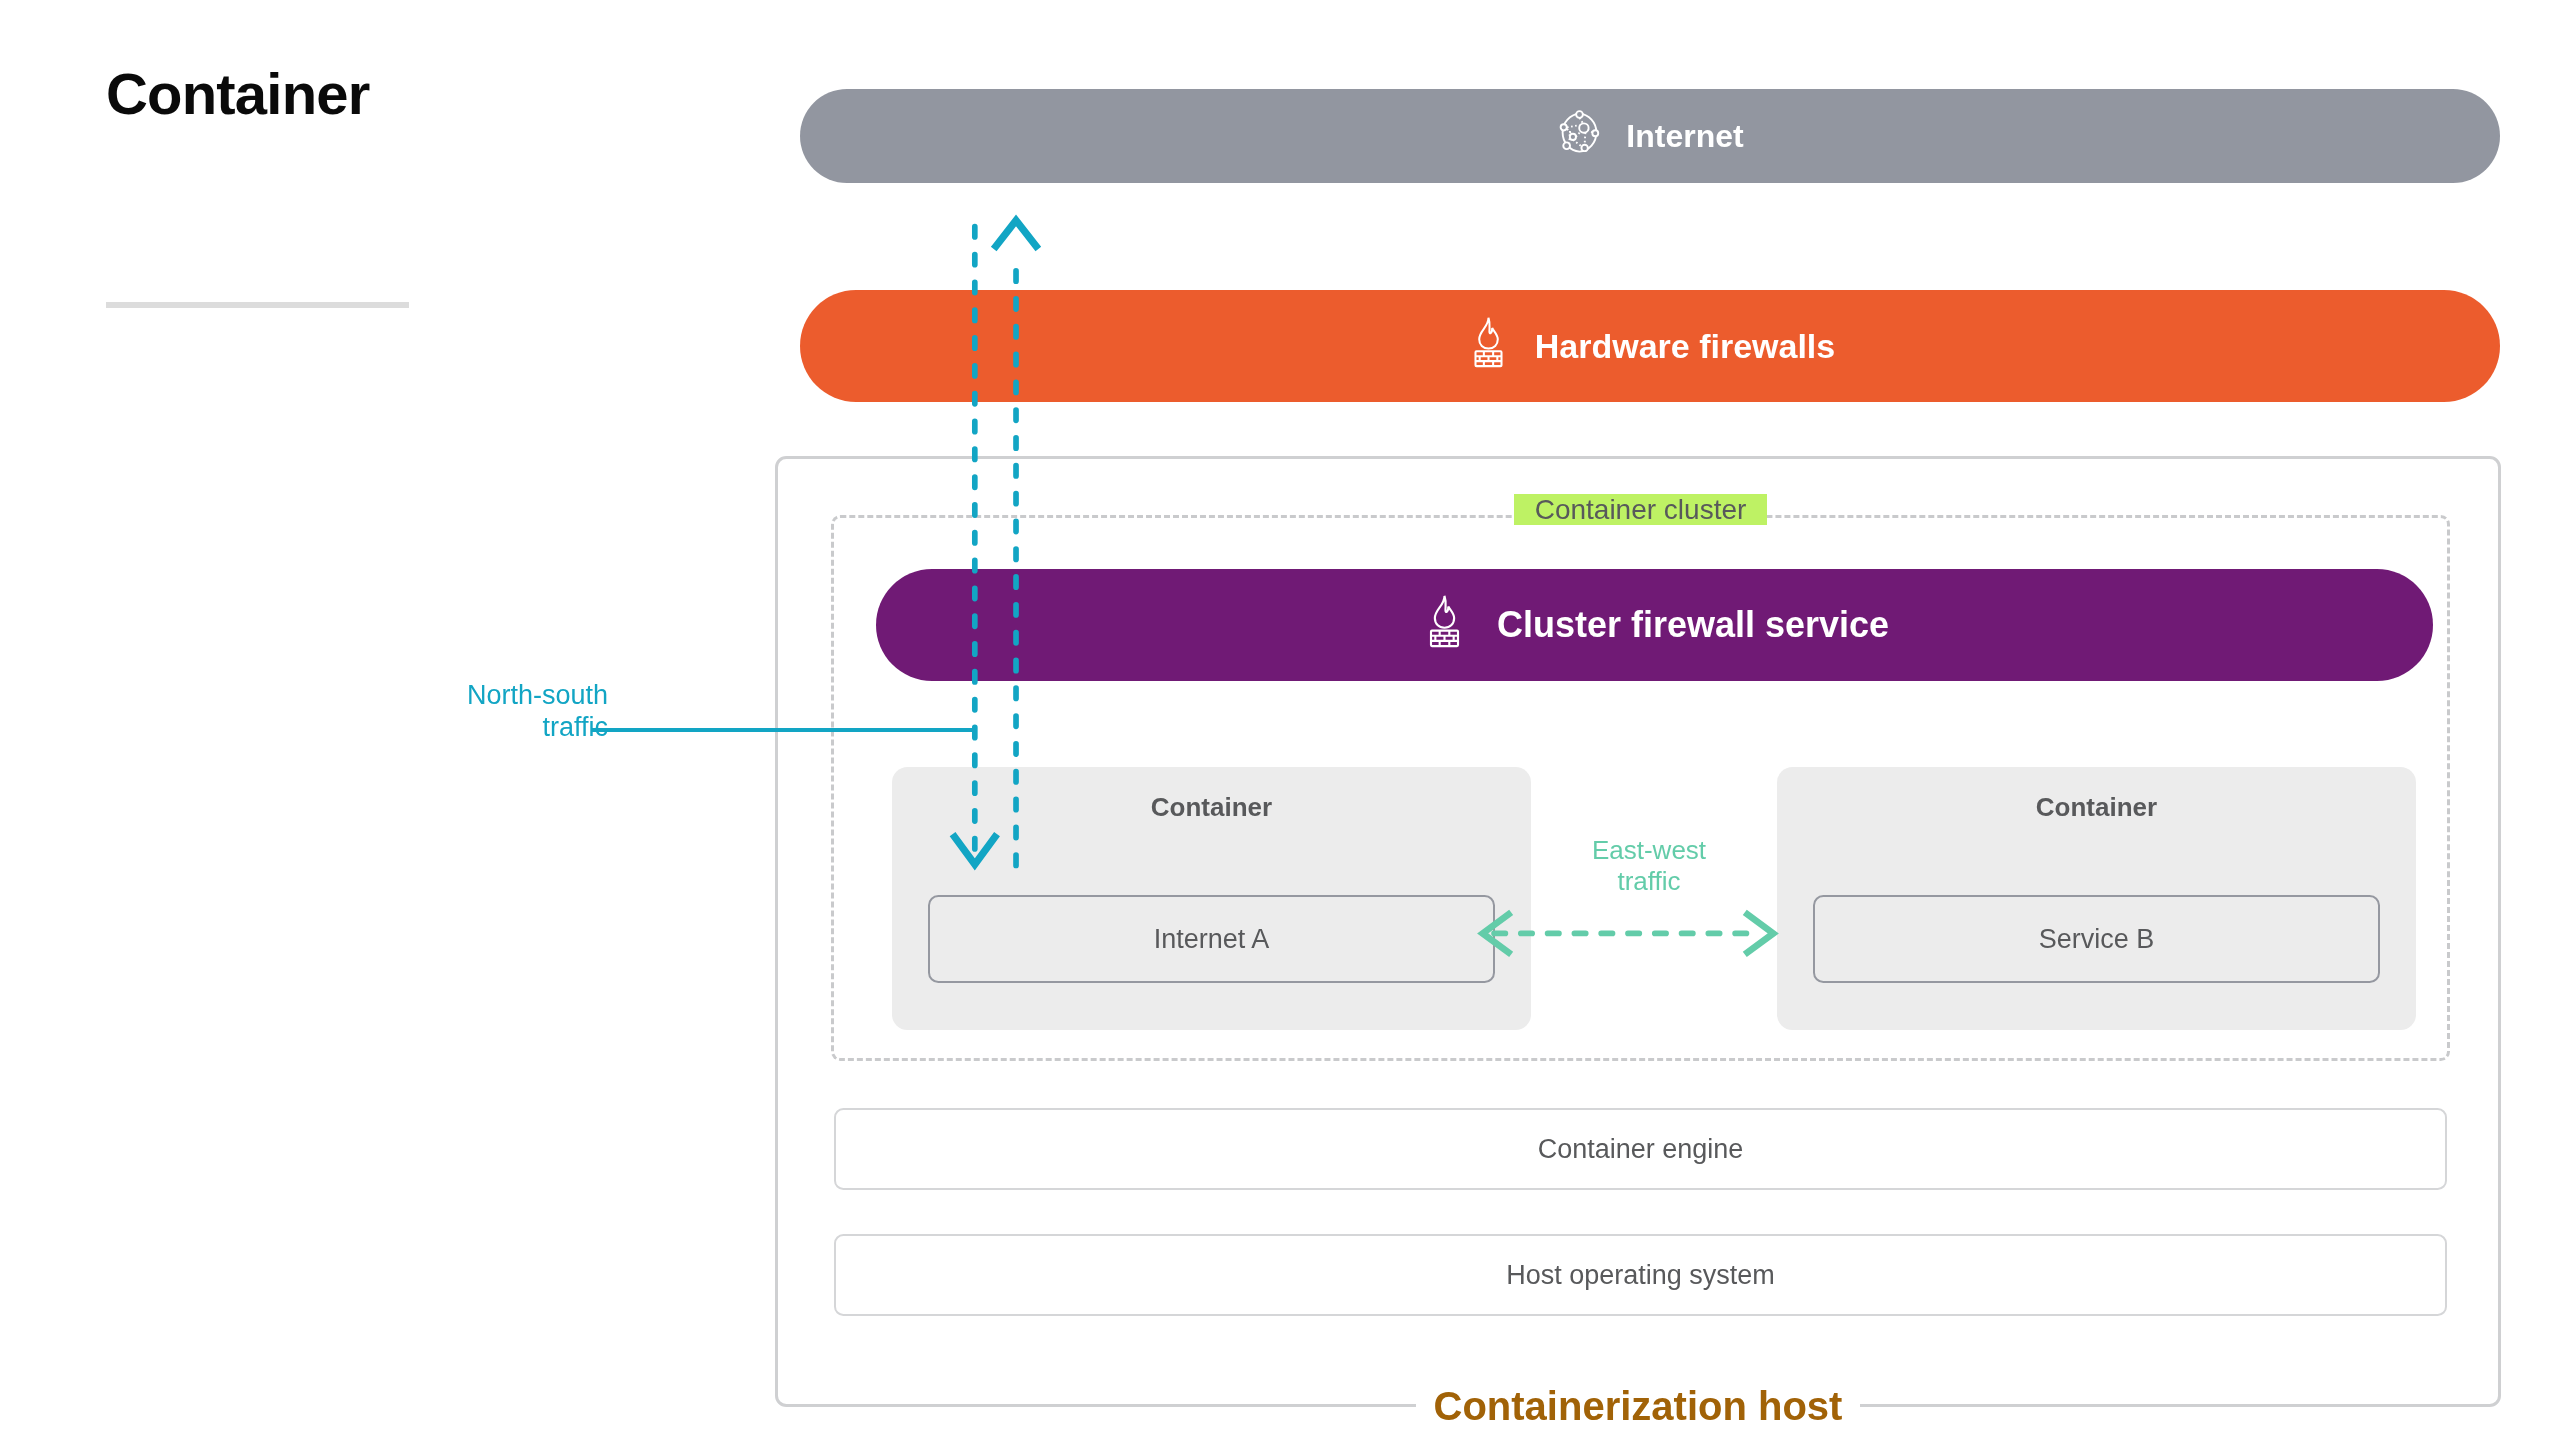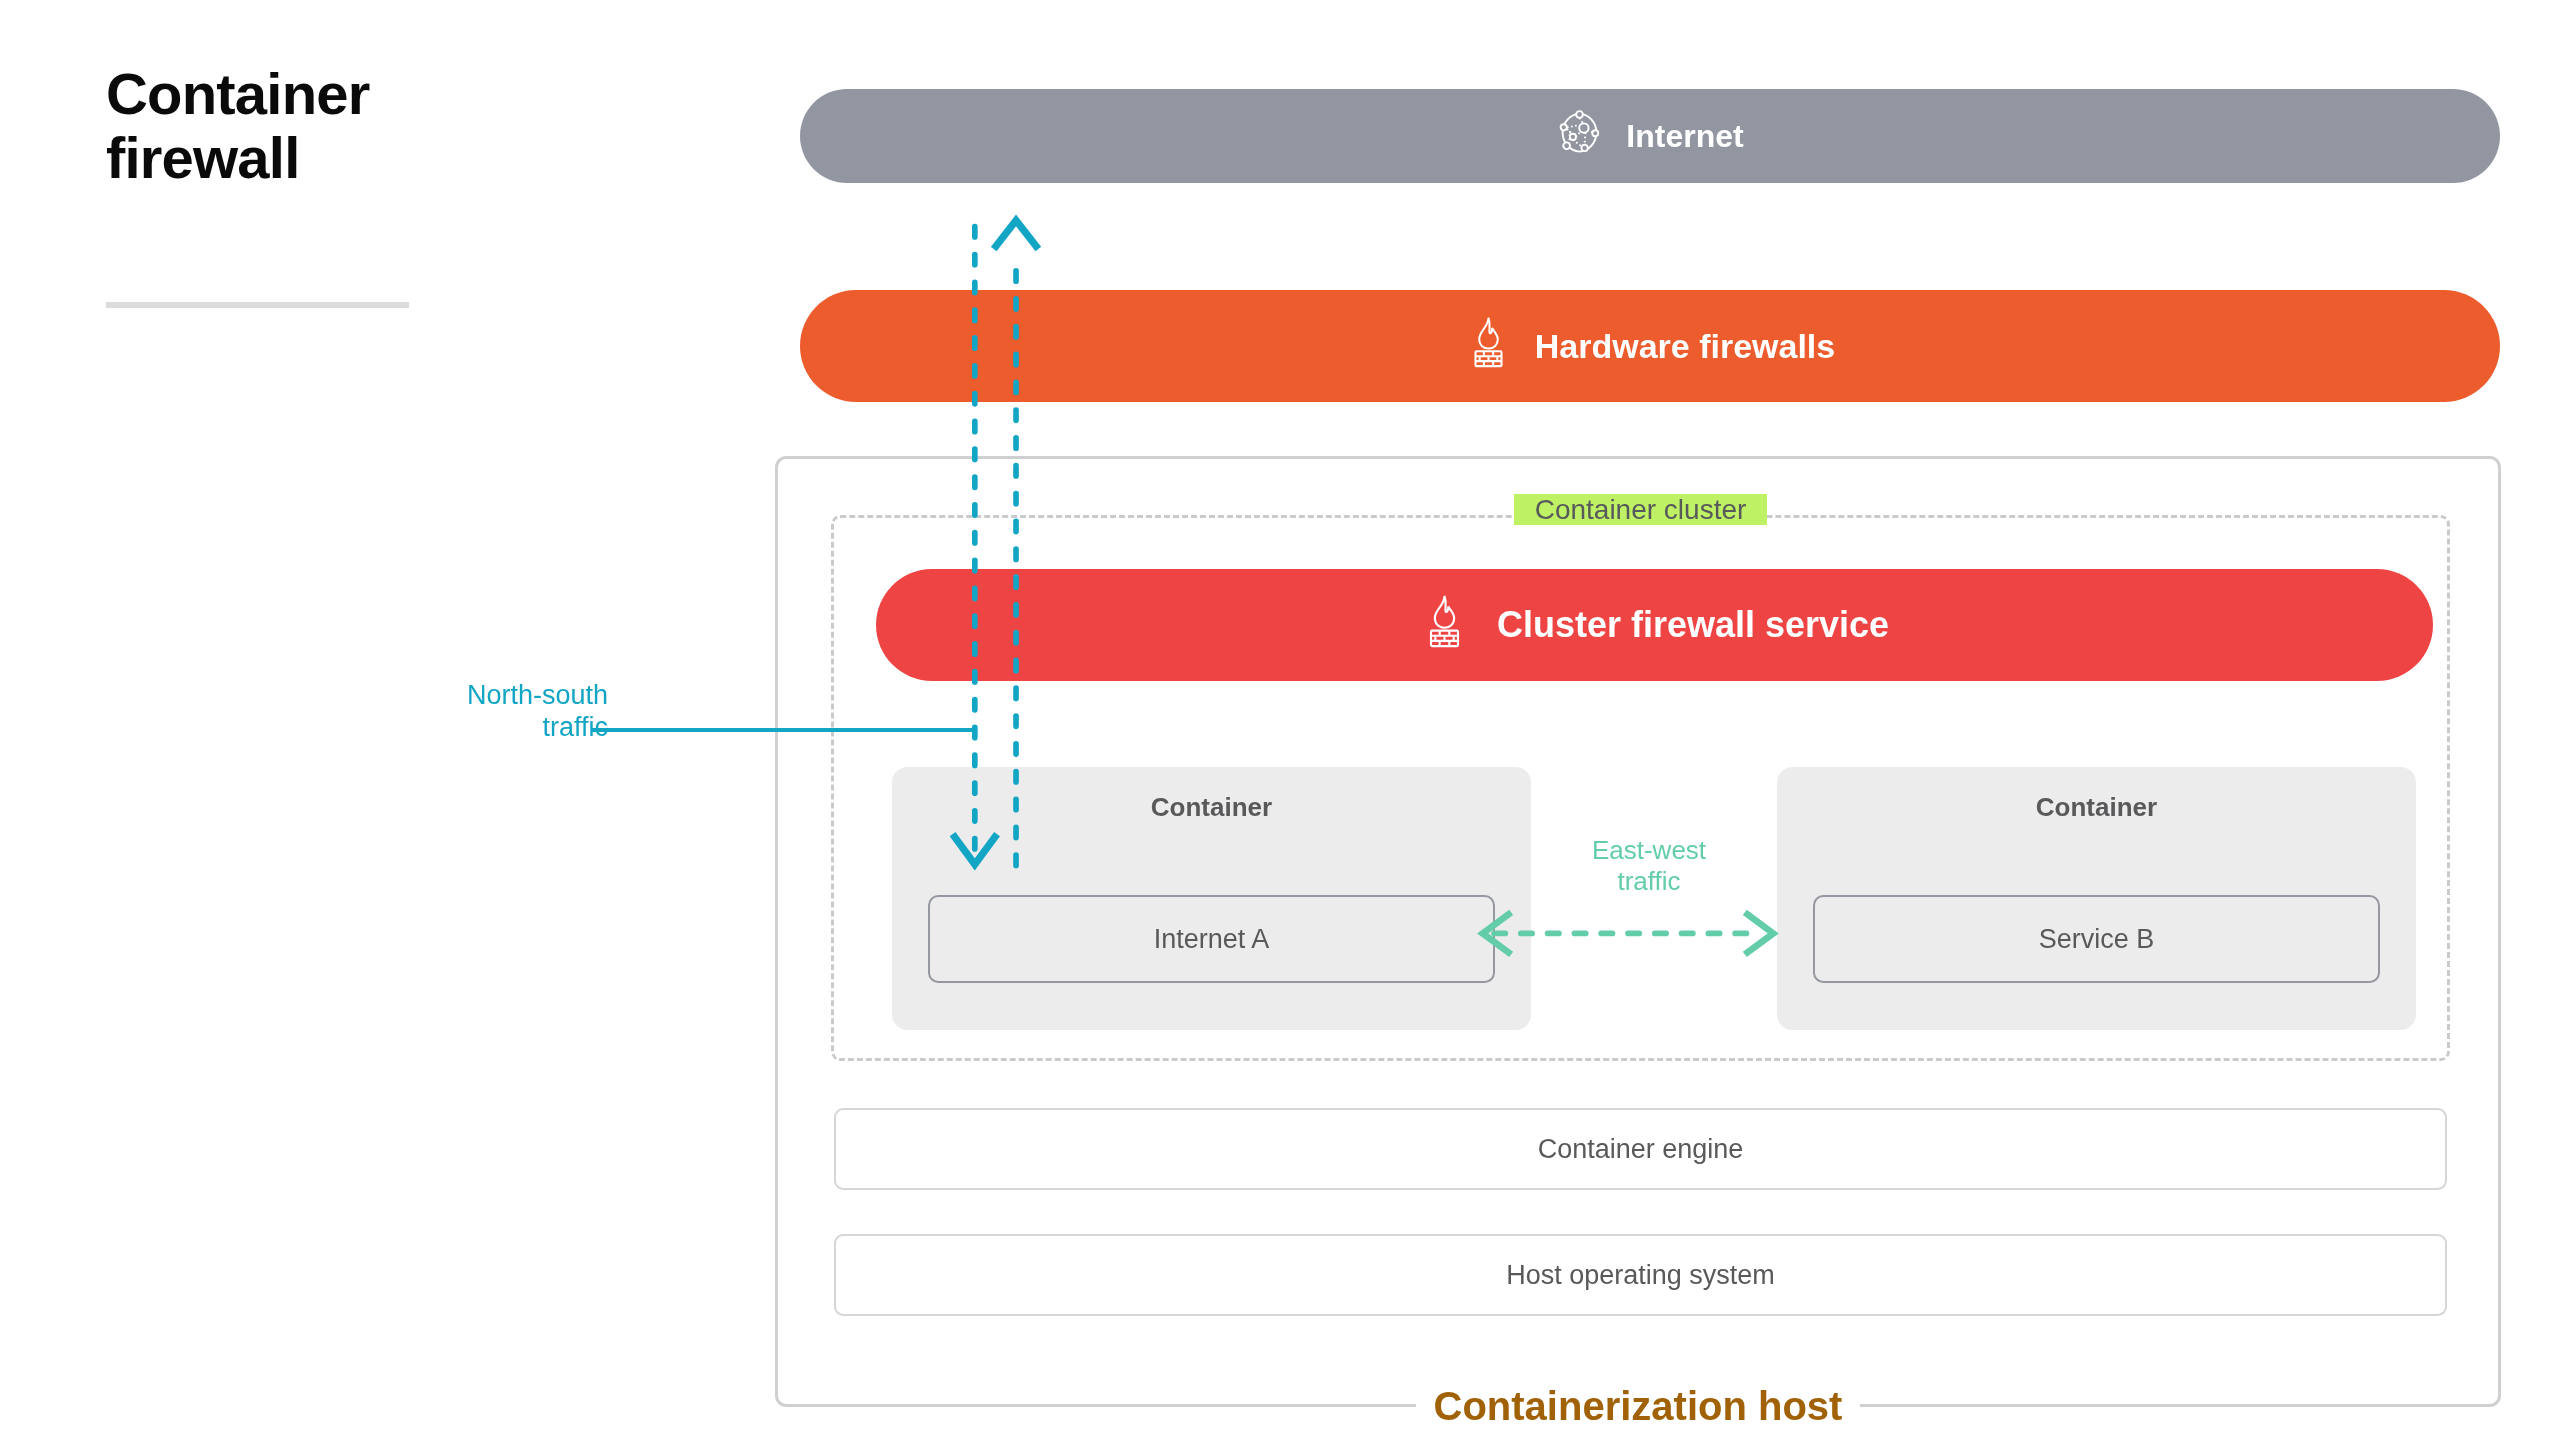--- a/index.html
+++ b/index.html
@@ -32,21 +32,21 @@
   #internet-bar{
     left:800px;top:89px;width:1700px;height:94px;
     background:#9296a0;font-size:32px;
   }
   #hardware-bar{
     left:800px;top:290px;width:1700px;height:112px;
     background:#ec5c2d;font-size:34px;
   }
   #cluster-fw-bar{
     left:876px;top:569px;width:1557px;height:112px;
-    background:#ef4444;font-size:36px;
+    background:#701a75;font-size:36px;
   }
   #cluster-fw-bar .ptext{margin-left:28px;}
 
   
   #host-box{
     position:absolute;left:775px;top:456px;width:1726px;height:951px;
     border:3.6px solid #cfd0d2;border-radius:11.3px;box-sizing:border-box;
     background:transparent;
   }
   #host-label{
@@ -116,21 +116,20 @@
   
   #arrows{position:absolute;left:0;top:0;width:2576px;height:1449px;}
 </style>
 </head>
 <body>
 
 <div class="stage">
 
   <div id="title">
     <div>Container</div>
-    <div>firewall</div>
   </div>
   <div id="title-rule"></div>
 
   <div class="pill" id="hardware-bar">
     <span>
       <svg width="47" height="52" viewBox="0 0 48 56" fill="none" stroke="#ffffff" stroke-width="2.2">
         <path d="M24 2 C24 12 14 16 14 25 C14 31 18 35 24 35 C30 35 34 31 34 25 C34 20 30 17 28 13 C28 19 25 20 25 17 C25 12 26 8 24 2 Z"></path>
         <rect x="10" y="38" width="28" height="16" rx="1"></rect>
         <path d="M10 43.3 H38 M10 48.6 H38"></path>
         <path d="M19 38 V43.3 M29 38 V43.3 M14.5 43.3 V48.6 M24 43.3 V48.6 M33.5 43.3 V48.6 M19 48.6 V54 M29 48.6 V54"></path>

